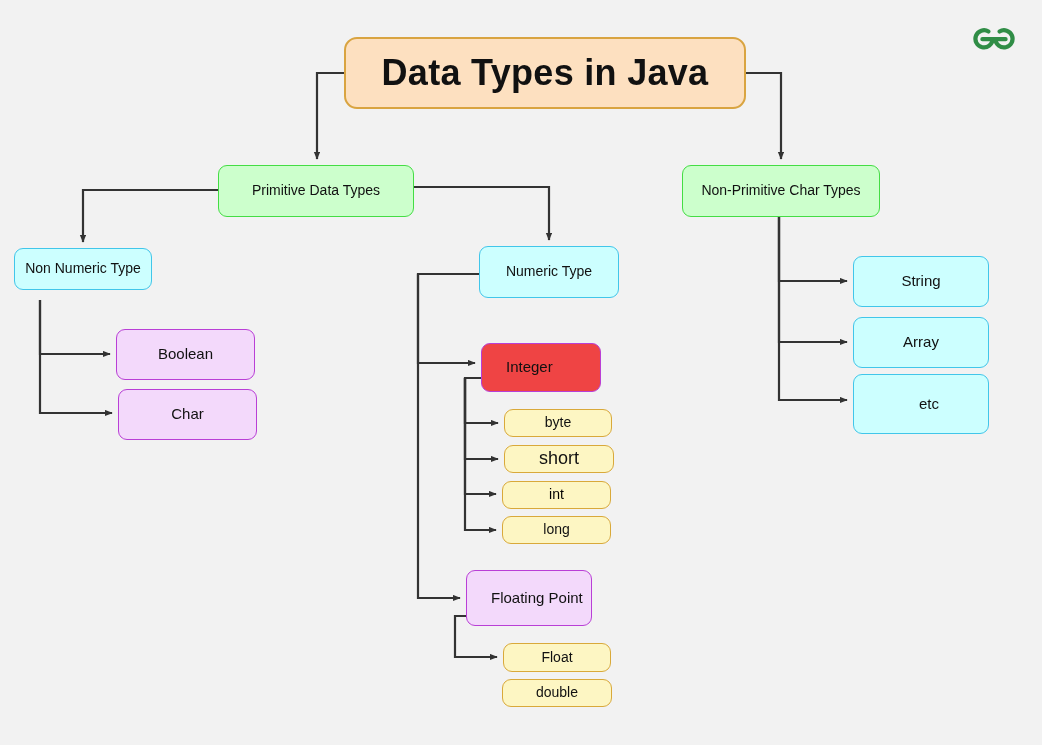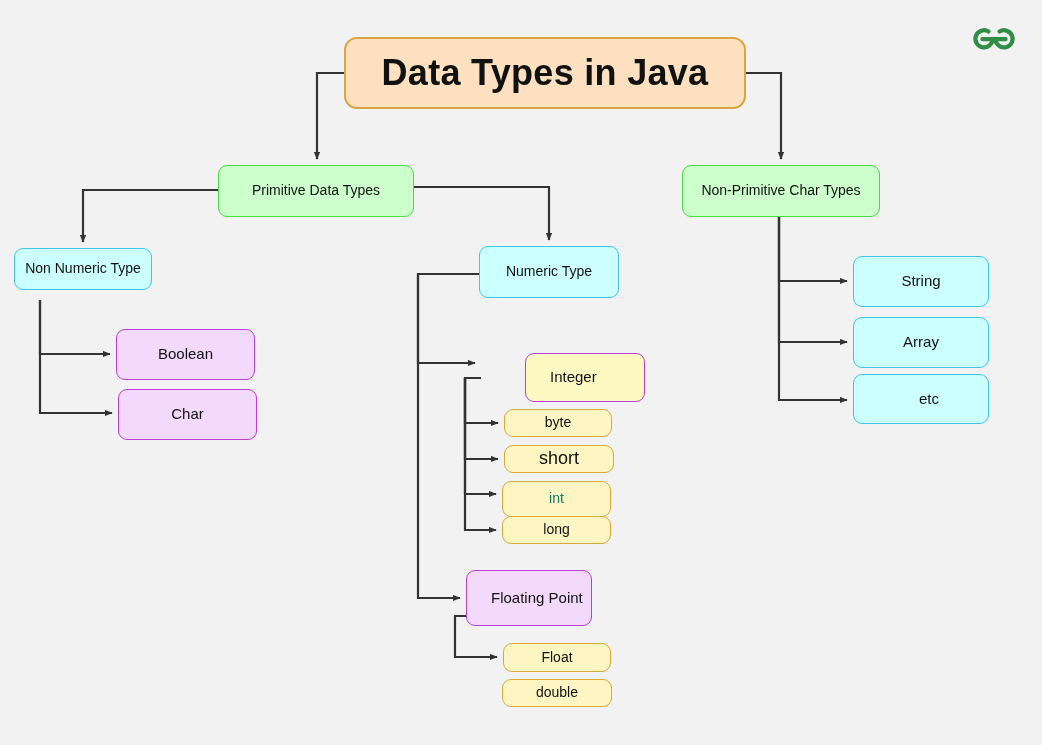--- a/index.html
+++ b/index.html
@@ -89,25 +89,25 @@
   </div>
 
   <div id="node-layer">
       <div class="node title" style="left: 344px; top: 37px; width: 402px; height: 72px; background: rgb(253, 224, 192); border-color: rgb(217, 164, 65); font-size: 36px; color: rgb(17, 17, 17);">Data Types in Java</div>
       <div class="node" style="left: 218px; top: 165px; width: 196px; height: 52px; background: rgb(204, 255, 204); border-color: rgb(68, 221, 68); font-size: 14px; color: rgb(17, 17, 17);">Primitive Data Types</div>
       <div class="node" style="left: 682px; top: 165px; width: 198px; height: 52px; background: rgb(204, 255, 204); border-color: rgb(68, 221, 68); font-size: 14px; color: rgb(17, 17, 17);">Non-Primitive Char Types</div>
       <div class="node" style="left: 14px; top: 248px; width: 138px; height: 42px; background: rgb(204, 255, 255); border-color: rgb(65, 198, 234); font-size: 14px; color: rgb(17, 17, 17);">Non Numeric Type</div>
       <div class="node" style="left: 479px; top: 246px; width: 140px; height: 52px; background: rgb(204, 255, 255); border-color: rgb(65, 198, 234); font-size: 14px; color: rgb(17, 17, 17);">Numeric Type</div>
       <div class="node" style="left: 116px; top: 329px; width: 139px; height: 51px; background: rgb(243, 217, 251); border-color: rgb(185, 63, 214); font-size: 15px; color: rgb(17, 17, 17);">Boolean</div>
       <div class="node" style="left: 118px; top: 389px; width: 139px; height: 51px; background: rgb(243, 217, 251); border-color: rgb(185, 63, 214); font-size: 15px; color: rgb(17, 17, 17);">Char</div>
-      <div class="node lefty" style="left: 481px; top: 353px; width: 120px; height: 49px; background: #fef9c3; border-color: rgb(185, 63, 214); font-size: 15px; color: rgb(17, 17, 17); margin-left: 44px;">Integer</div>
+      <div class="node lefty" style="left: 481px; top: 343px; width: 120px; height: 49px; background: #ef4444; border-color: rgb(185, 63, 214); font-size: 15px; color: rgb(17, 17, 17);">Integer</div>
       <div class="node" style="left: 504px; top: 409px; width: 108px; height: 28px; background: rgb(253, 246, 195); border-color: rgb(217, 169, 58); font-size: 14px; color: rgb(17, 17, 17);">byte</div>
       <div class="node" style="left: 504px; top: 445px; width: 110px; height: 28px; background: rgb(253, 246, 195); border-color: rgb(217, 169, 58); font-size: 18px; color: rgb(17, 17, 17);">short</div>
-      <div class="node" style="left: 502px; top: 481px; width: 109px; height: 36px; background: rgb(253, 246, 195); border-color: rgb(217, 169, 58); font-size: 14px; color: #0f766e;">int</div>
+      <div class="node" style="left: 502px; top: 481px; width: 109px; height: 28px; background: rgb(253, 246, 195); border-color: rgb(217, 169, 58); font-size: 14px; color: #000000;">int</div>
       <div class="node" style="left: 502px; top: 516px; width: 109px; height: 28px; background: rgb(253, 246, 195); border-color: rgb(217, 169, 58); font-size: 14px; color: rgb(17, 17, 17);">long</div>
       <div class="node lefty" style="left: 466px; top: 570px; width: 126px; height: 56px; background: rgb(243, 217, 251); border-color: rgb(185, 63, 214); font-size: 15px; color: rgb(17, 17, 17);">Floating Point</div>
       <div class="node" style="left: 503px; top: 643px; width: 108px; height: 29px; background: rgb(253, 246, 195); border-color: rgb(217, 169, 58); font-size: 14px; color: rgb(17, 17, 17);">Float</div>
       <div class="node" style="left: 502px; top: 679px; width: 110px; height: 28px; background: rgb(253, 246, 195); border-color: rgb(217, 169, 58); font-size: 14px; color: rgb(17, 17, 17);">double</div>
       <div class="node" style="left: 853px; top: 256px; width: 136px; height: 51px; background: rgb(204, 255, 255); border-color: rgb(65, 198, 234); font-size: 15px; color: rgb(17, 17, 17);">String</div>
       <div class="node" style="left: 853px; top: 317px; width: 136px; height: 51px; background: rgb(204, 255, 255); border-color: rgb(65, 198, 234); font-size: 15px; color: rgb(17, 17, 17);">Array</div>
-      <div class="node" style="left: 853px; top: 374px; width: 136px; height: 50px; background: rgb(204, 255, 255); border-color: rgb(65, 198, 234); font-size: 15px; color: rgb(17, 17, 17); padding-left: 16px;">etc</div>
+      <div class="node" style="left: 853px; top: 374px; width: 136px; height: 60px; background: rgb(204, 255, 255); border-color: rgb(65, 198, 234); font-size: 15px; color: rgb(17, 17, 17); padding-left: 16px;">etc</div>
     </div>
 </div>
 
 </body></html>

